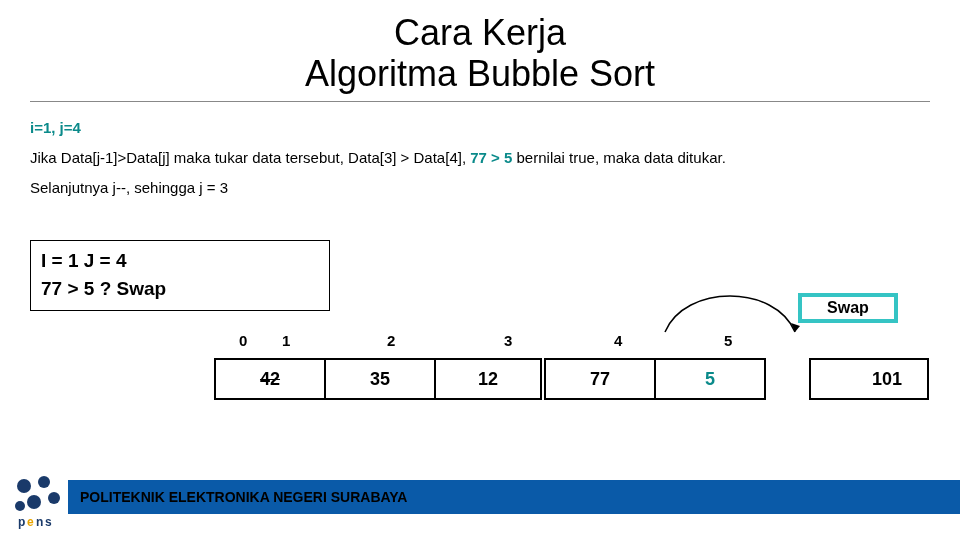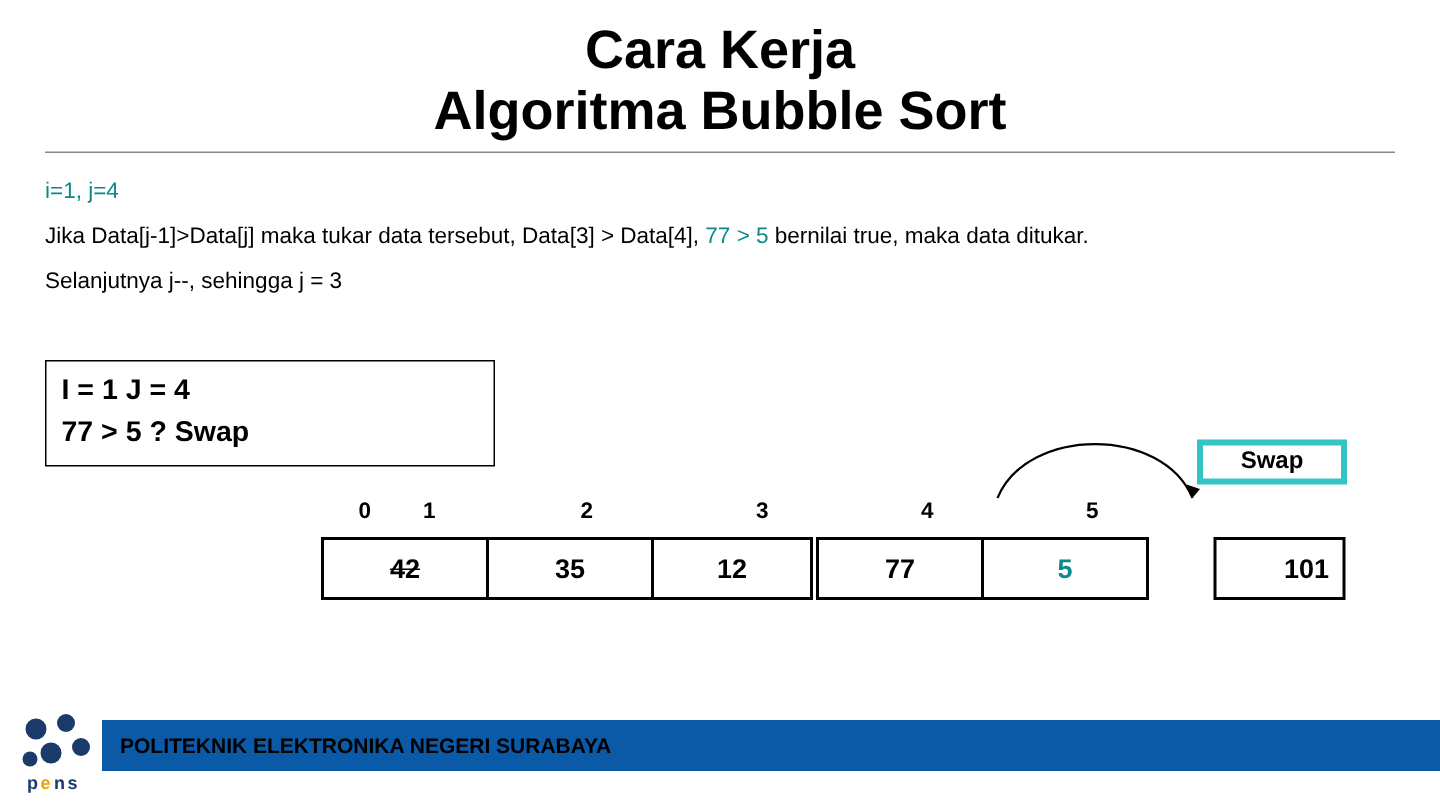--- a/index.html
+++ b/index.html
@@ -7,36 +7,36 @@
     width: 960px;
     height: 540px;
     background: #ffffff;
     font-family: "Trebuchet MS", Arial, sans-serif;
     position: relative;
     overflow: hidden;
   }
   .title {
     text-align: center;
     font-size: 36px;
-    font-weight: bold;
+    font-weight: normal;
     color: #000;
     padding-top: 12px;
     line-height: 1.15;
   }
   .title-underline {
     border-bottom: 1px solid #888;
     margin: 6px 30px 0 30px;
   }
   .body-text {
     margin: 14px 30px 0 30px;
     font-size: 15px;
     color: #000;
     line-height: 1.6;
   }
-  .body-text .teal { color: #0a8a8a; font-weight: normal; }
+  .body-text .teal { color: #0a8a8a; font-weight: bold; }
   .ij-box {
     margin: 40px 0 0 30px;
     width: 300px;
     border: 1px solid #000;
     padding: 6px 10px;
     font-family: Verdana, Arial, sans-serif;
     font-size: 19px;
     font-weight: bold;
     line-height: 1.5;
   }
@@ -158,21 +158,21 @@
     <span class="idx" style="left:280px;">3</span>
     <span class="idx" style="left:390px;">4</span>
     <span class="idx" style="left:500px;">5</span>
   </div>
   <div class="cells-row">
     <div class="cell struck" style="left:-10px;  width:112px;">42</div>
     <div class="cell" style="left:100px;  width:112px;">35</div>
     <div class="cell" style="left:210px;  width:108px;">12</div>
     <div class="cell" style="left:320px;  width:112px;">77</div>
     <div class="cell teal-num" style="left:430px; width:112px;">5</div>
-    <div class="cell" style="left:585px;  width:88px;padding-left:36px;">101</div>
+    <div class="cell" style="left:585px;  width:120px;padding-left:36px;">101</div>
   </div>
 </div>
 
 <svg class="logo" viewBox="0 0 58 58">
   <circle cx="14" cy="14" r="7" fill="#1a3a6a"></circle>
   <circle cx="34" cy="10" r="6" fill="#1a3a6a"></circle>
   <circle cx="44" cy="26" r="6" fill="#1a3a6a"></circle>
   <circle cx="24" cy="30" r="7" fill="#1a3a6a"></circle>
   <circle cx="10" cy="34" r="5" fill="#1a3a6a"></circle>
   <text x="8" y="54" font-family="Arial" font-size="12" font-weight="bold" fill="#1a3a6a">p</text>

